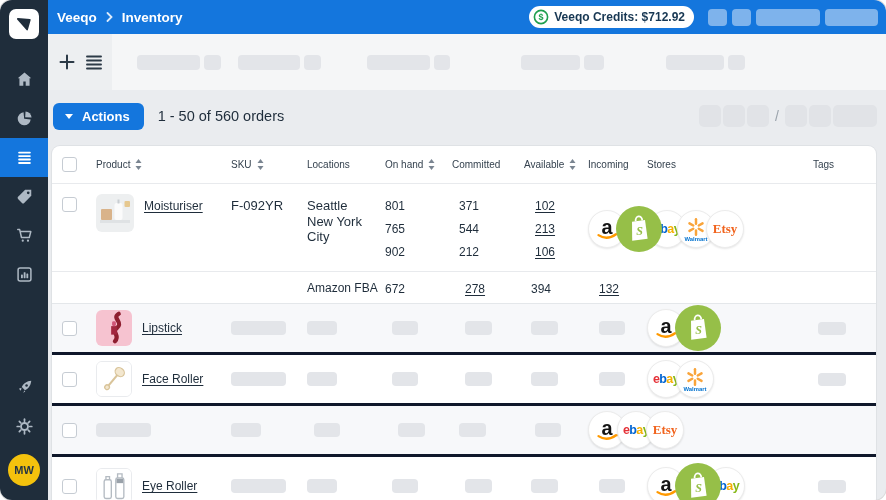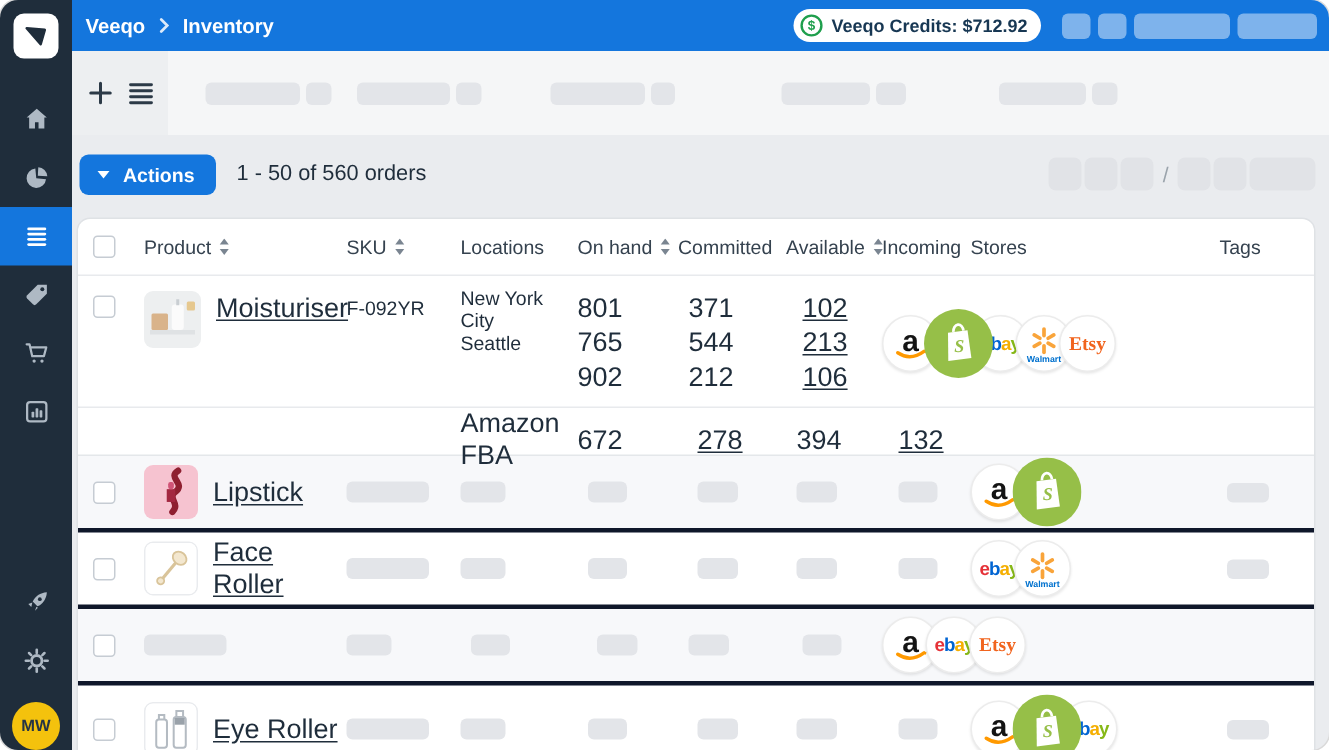--- a/index.html
+++ b/index.html
@@ -9,21 +9,21 @@
   }
   *{box-sizing:border-box;margin:0;padding:0}
   body{font-family:"Liberation Sans",sans-serif;background:#fff;}
   .screen{position:relative;width:886px;height:500px;border-radius:12px;overflow:hidden;background:var(--page-bg);box-shadow:0 0 0 1px rgba(0,0,0,.15);}
   
   .sidebar{position:absolute;left:0;top:0;bottom:0;width:48px;background:var(--sidebar-navy);display:flex;flex-direction:column;align-items:center;z-index:30}
   .logo{width:30px;height:30px;margin-top:9px;background:#fff;border-radius:7px;display:flex;align-items:center;justify-content:center;flex:none}
   .side-nav{margin-top:21px;display:flex;flex-direction:column;width:48px}
   .side-item{height:39px;width:48px;display:flex;align-items:center;justify-content:center;color:#aeb9c4;cursor:pointer}
   .side-item.active{background:var(--accent-blue);color:#fff}
-  .side-footer{margin-top:auto;display:flex;flex-direction:column;align-items:center;width:48px;}
+  .side-footer{margin-top:auto;display:flex;flex-direction:column;align-items:center;width:48px;padding-bottom:14px}
   .avatar{width:32px;height:32px;border-radius:50%;background:var(--avatar-yellow);color:#253545;font-size:11px;font-weight:bold;display:flex;align-items:center;justify-content:center;margin-top:8px}
   
   .topbar{position:absolute;left:48px;right:0;top:0;height:34px;background:var(--accent-blue);display:flex;align-items:center;padding:0 8px 0 9px;z-index:20}
   .crumbs{display:flex;align-items:center;gap:9px;color:#fff;font-size:13.5px;font-weight:bold}
   .crumbs .sep{display:flex;align-items:center;opacity:.85}
   .top-right{margin-left:auto;display:flex;align-items:center;gap:5px}
   .credits{background:#fff;border-radius:12px;height:22px;display:flex;align-items:center;gap:5px;padding:0 9px 0 4px;margin-right:9px}
   .credits span{font-size:12px;font-weight:bold;color:#173753;white-space:nowrap}
   .topbtn{height:17px;border-radius:4px;background:rgba(255,255,255,.45)}
   
@@ -39,25 +39,25 @@
   .caret{width:0;height:0;border-left:4px solid transparent;border-right:4px solid transparent;border-top:5px solid #fff}
   .orders-summary{margin-left:14px;font-size:14.5px;font-weight:500;color:var(--text-dark)}
   .pager{margin-left:auto;display:flex;align-items:center;gap:2px}
   .pager .sq{width:22px;height:22px;border-radius:5px;background:#e1e3e7}
   .pager .wide{width:44px;height:22px;border-radius:5px;background:#e1e3e7}
   .pager .slash{color:#9aa3ab;font-size:14px;margin:0 4px}
   
   .card{position:absolute;left:52px;top:146px;width:824px;height:354px;background:#fff;border-radius:8px 8px 0 0;box-shadow:0 0 0 1px rgba(20,40,60,.05);overflow:hidden}
   .trow{display:grid;grid-template-columns:34px 135px 76px 78px 67px 72px 64px 59px 166px 1fr;padding-left:10px;align-items:center}
   .thead{height:38px;border-bottom:1px solid #e8eaed}
-  .th{font-size:13px;font-weight:500;color:#35424f;display:flex;align-items:center;gap:5px}
+  .th{font-size:10px;font-weight:500;color:#35424f;display:flex;align-items:center;gap:5px}
   .sorter{display:inline-flex;flex:none}
   .checkbox{width:15px;height:15px;border:1.5px solid #c6ccd3;border-radius:3px;background:#fff;cursor:pointer}
   .link{color:var(--link-blue);text-decoration:underline;text-underline-offset:2px;cursor:pointer}
-  .cell-txt{font-size:18px;color:var(--text-dark)}
+  .cell-txt{font-size:12px;color:var(--text-dark)}
   
   .secA{padding-top:10px;padding-bottom:8px;align-items:start}
   .secA .checkbox{margin-top:3px}
   .stack{display:flex;flex-direction:column}
   .stack > div{height:23px;display:flex;align-items:center;font-size:13px;color:var(--text-dark)}
   .prod-cell{display:flex;gap:10px;align-items:flex-start}
   .prod-name{height:23px;display:flex;align-items:center}
   .pimg{width:38px;height:38px;border-radius:6px;overflow:hidden;flex:none;display:flex;align-items:center;justify-content:center}
   .pimg.bordered{border:1px solid #e9ebee;background:#fff}
   .secB{height:32px;border-top:1px solid #e8eaed}
@@ -347,24 +347,24 @@
               </div>
               <div class="prod-name">
                 <span class="link cell-txt">Moisturiser</span>
               </div>
             </div>
             <div class="stack">
               <div>F-092YR</div>
             </div>
             <div class="stack">
               <div>
+                <span>Seattle</span>
+              </div>
+              <div>
                 <span>New York City</span>
-              </div>
-              <div>
-                <span>Seattle</span>
               </div>
             </div>
             <div class="stack">
               <div class="">
                 <span class="cell-txt">801</span>
               </div>
               <div class="">
                 <span class="cell-txt">765</span>
               </div>
               <div class="">

